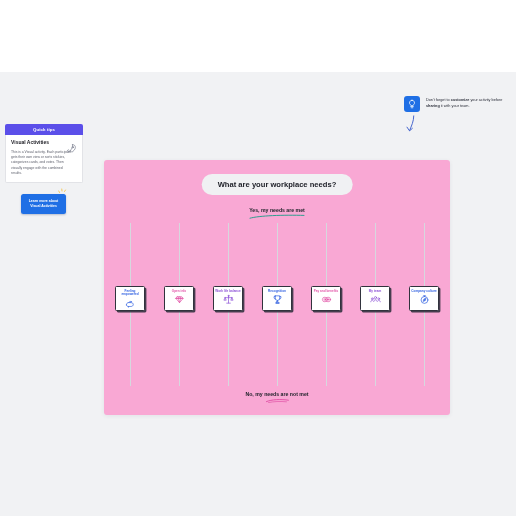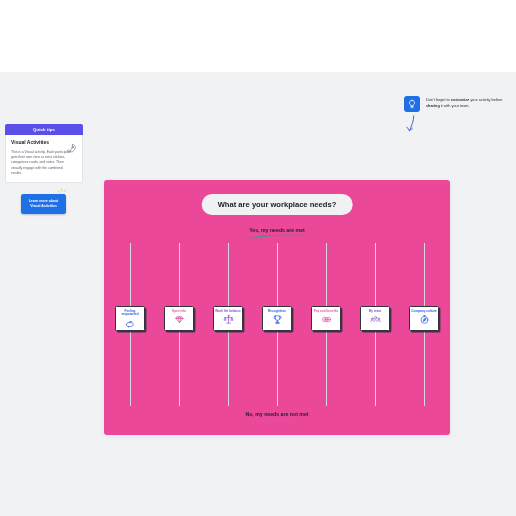--- a/index.html
+++ b/index.html
@@ -140,24 +140,23 @@
     position: absolute;
     left: 405px; top: 115px;
     width: 13px; height: 18px;
   }
 
   
   #activity-canvas {
     position: absolute;
     left: 104px; top: 160px;
     width: 346px; height: 255px;
-    background: #ec4899;
+    background: #f9a8d4;
     border-radius: 3px;
     box-shadow: 0 1px 4px rgba(30,35,60,.07);
-    margin-top: 20px;
   }
 
   #activity-title-pill {
     position: absolute;
     left: 50%;
     transform: translateX(-50%);
     top: 14px;
     background: #f0f1f3;
     border-radius: 13px;
     padding: 6px 16px;

